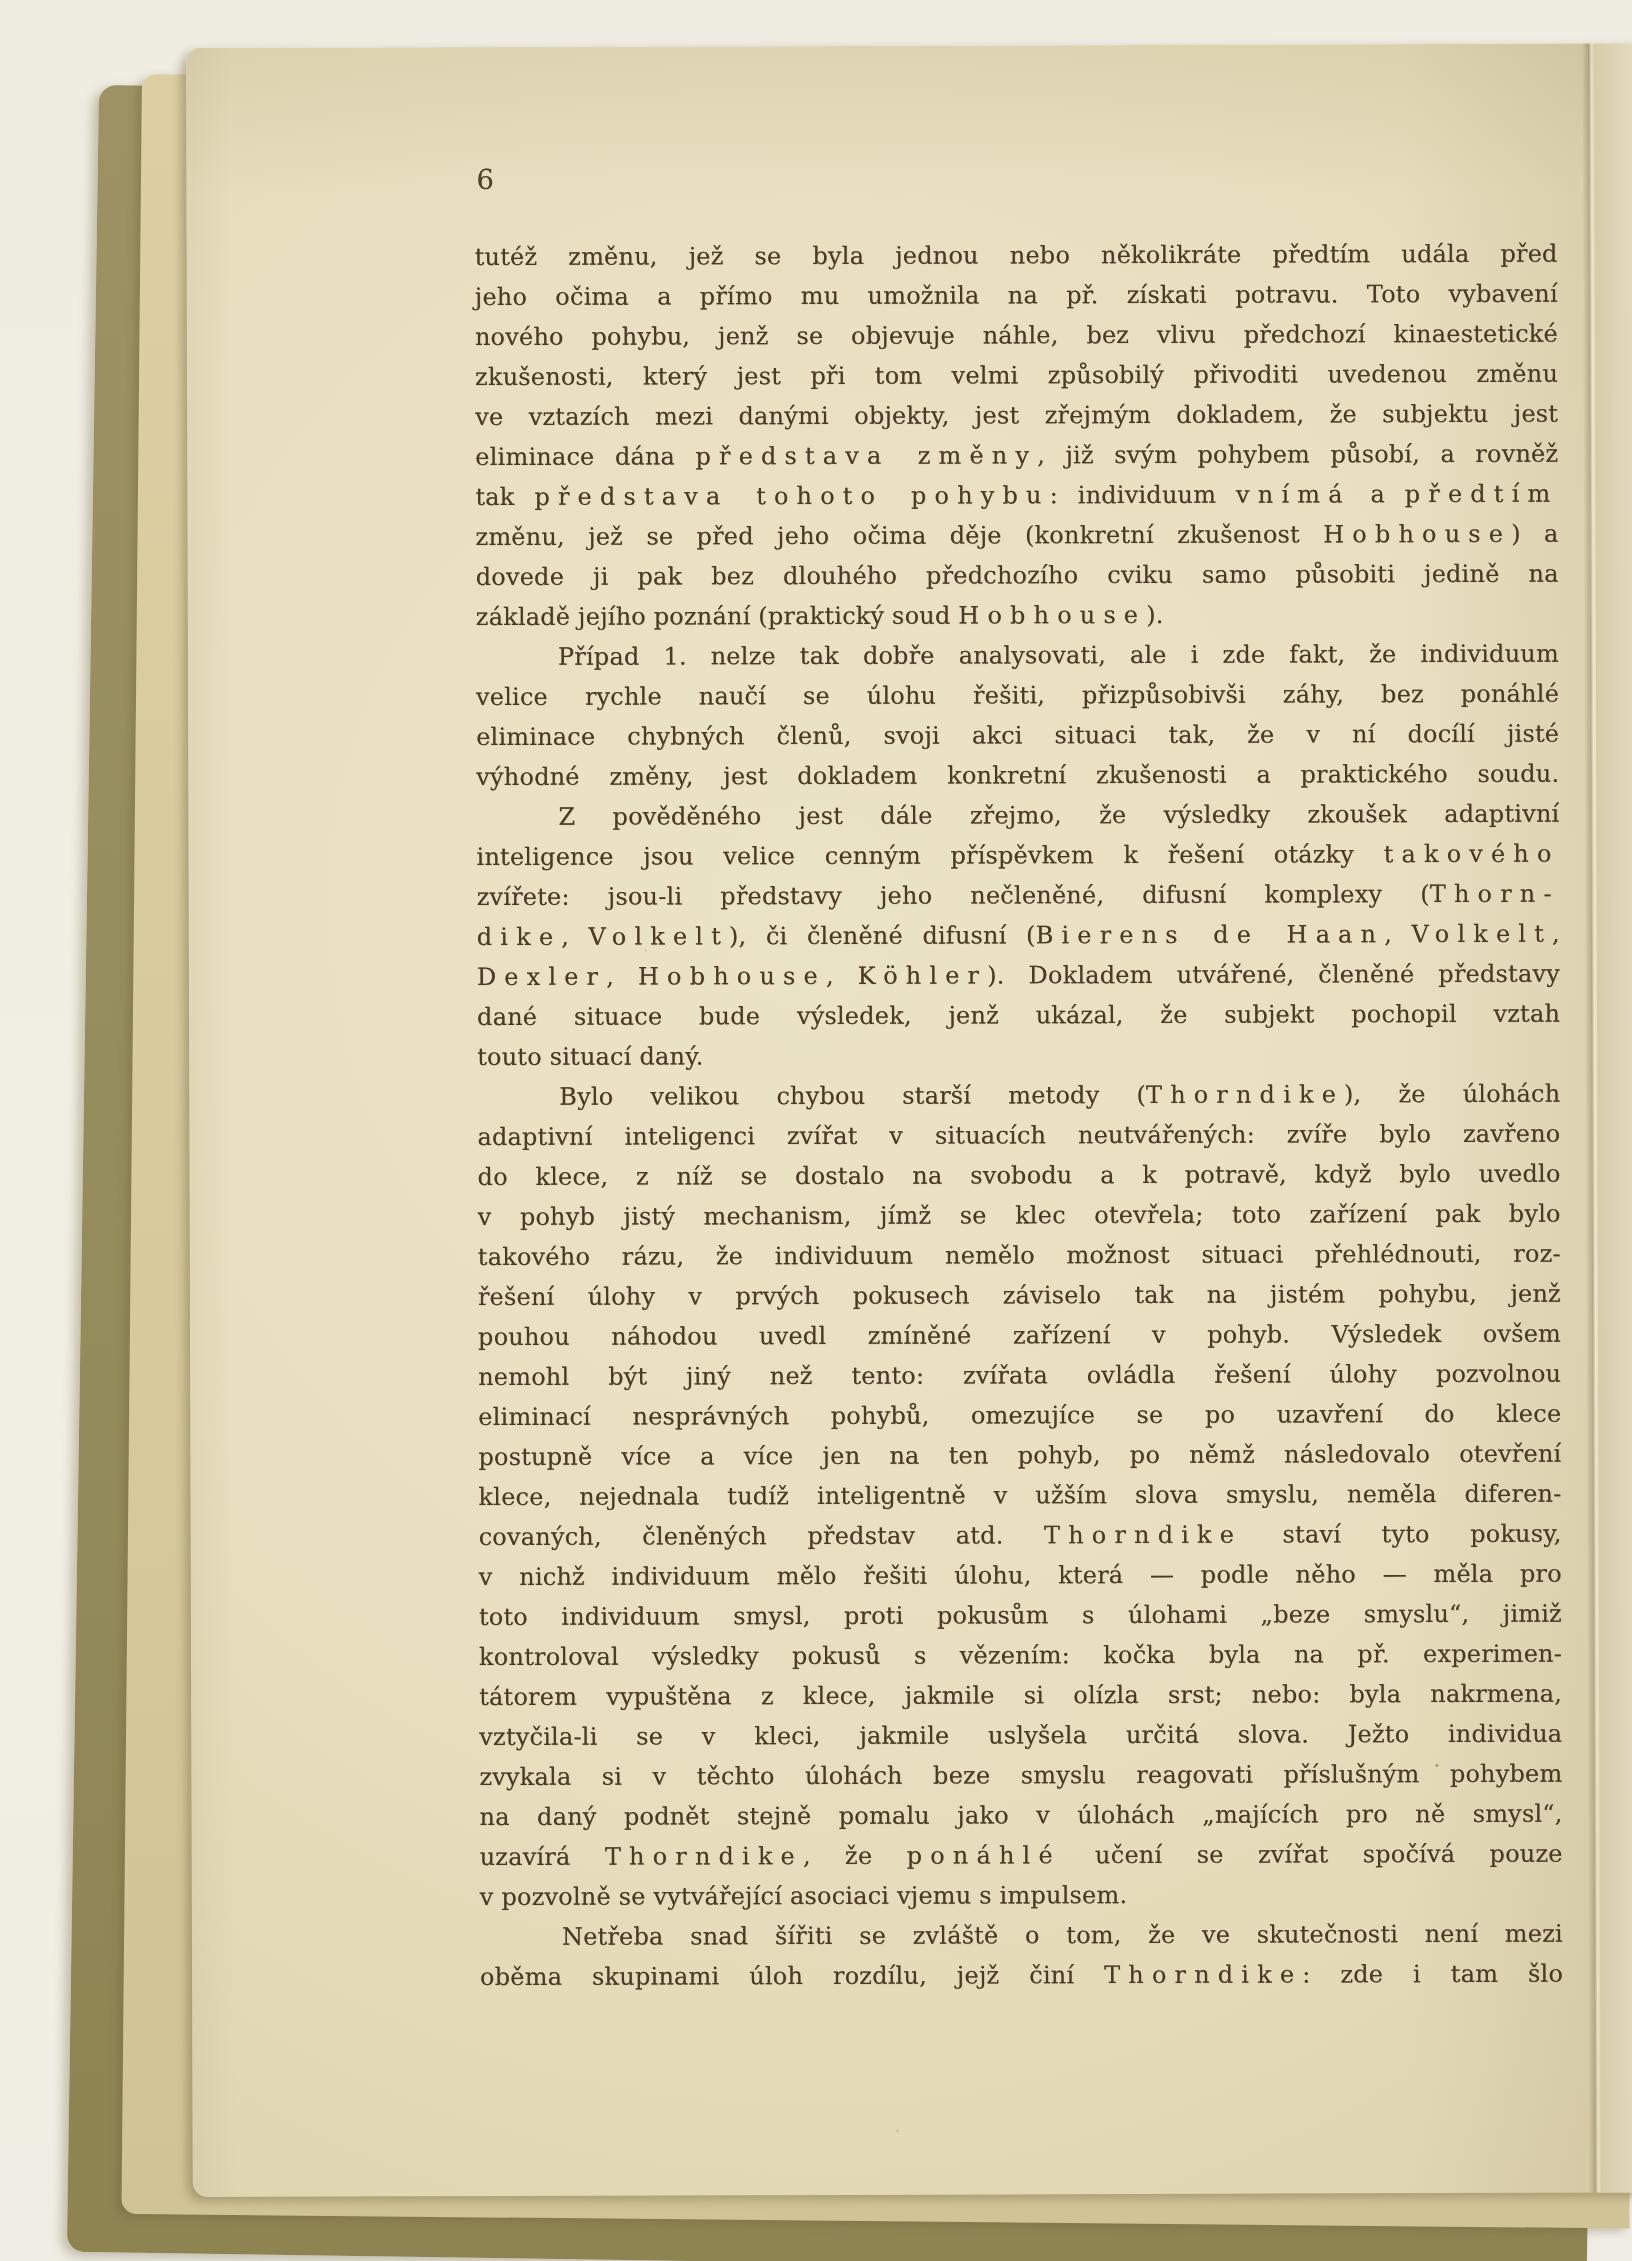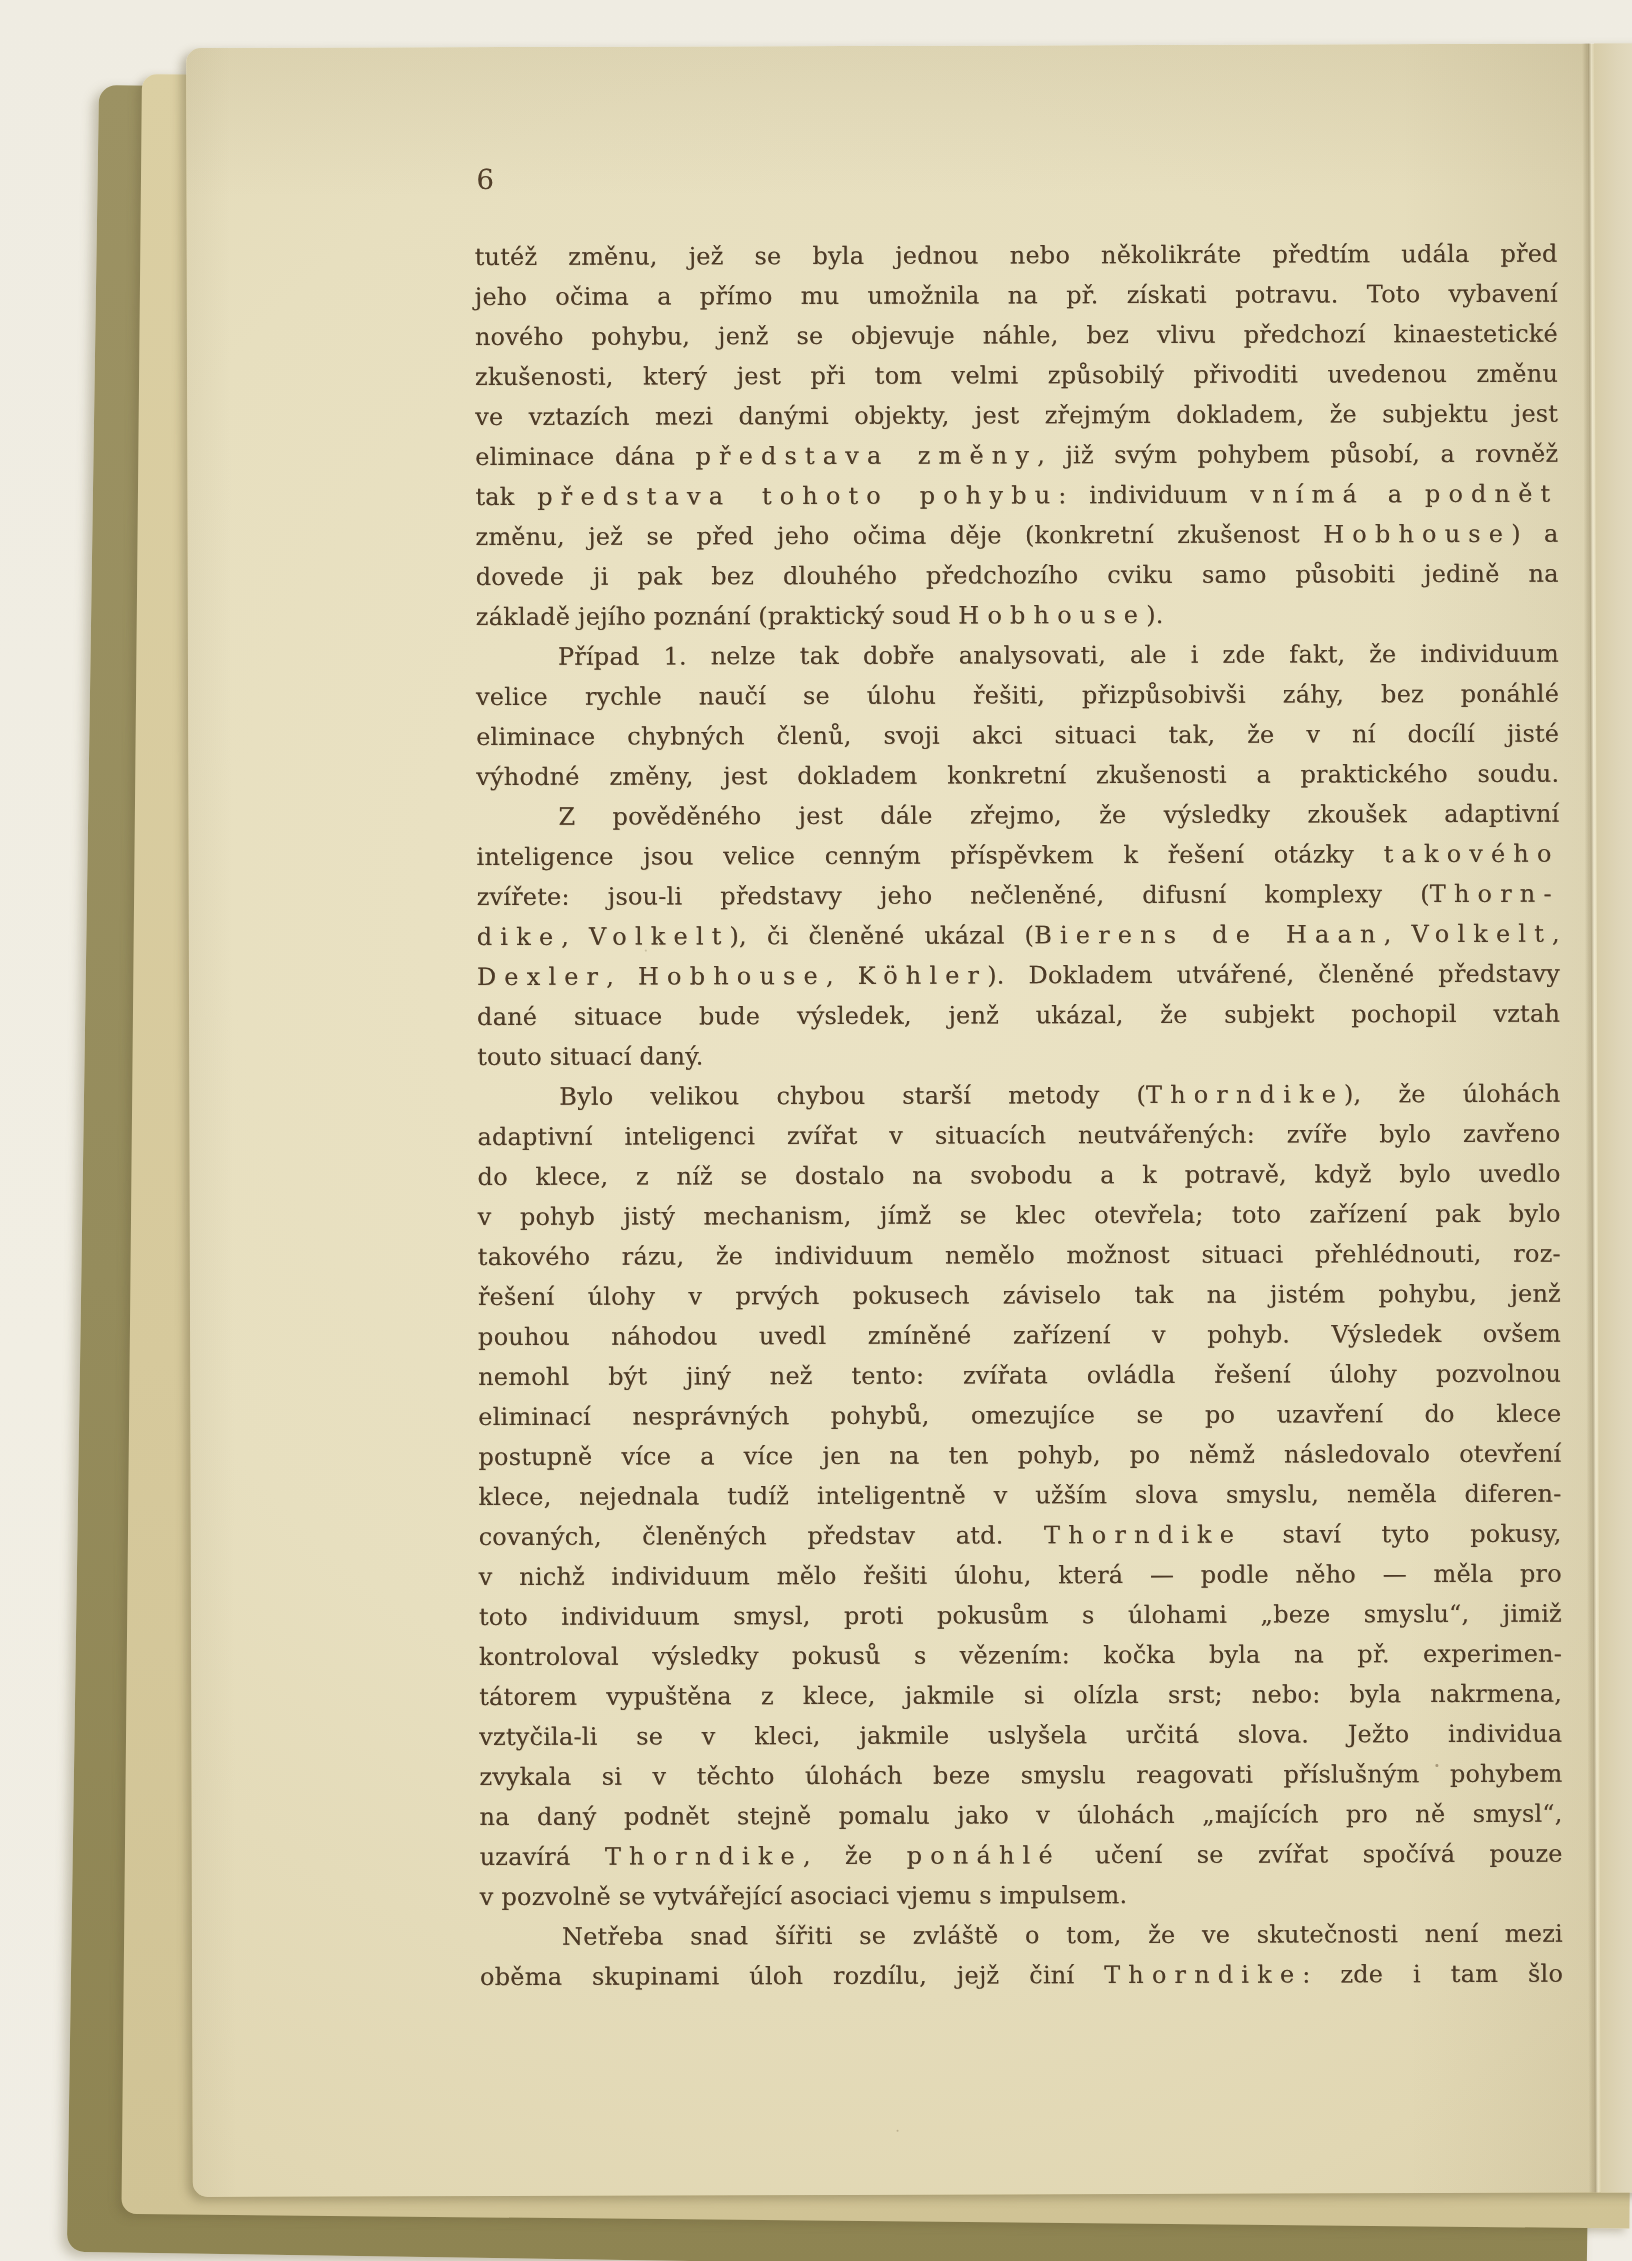--- a/index.html
+++ b/index.html
@@ -127,32 +127,32 @@
     <div class="crease"></div>
     <div class="gutter-strip"></div>
     <div class="pagenum">6</div>
     <div class="textblock">
         <div class="line"><span>tutéž změnu, jež se byla jednou nebo několikráte předtím udála před</span></div>
         <div class="line"><span>jeho očima a přímo mu umožnila na př. získati potravu. Toto vybavení</span></div>
         <div class="line"><span>nového pohybu, jenž se objevuje náhle, bez vlivu předchozí kinaestetické</span></div>
         <div class="line"><span>zkušenosti, který jest při tom velmi způsobilý přivoditi uvedenou změnu</span></div>
         <div class="line"><span>ve vztazích mezi danými objekty, jest zřejmým dokladem, že subjektu jest</span></div>
         <div class="line"><span>eliminace dána </span><span class="sp">představa změny</span><span>, již svým pohybem působí, a rovněž</span></div>
-        <div class="line"><span>tak </span><span class="sp">představa tohoto pohybu</span><span>: individuum </span><span class="sp">vnímá</span><span> a </span><span class="sp">podnět</span></div>
+        <div class="line"><span>tak </span><span class="sp">představa tohoto pohybu</span><span>: individuum </span><span class="sp">vnímá</span><span> a </span><span class="sp">předtím</span></div>
         <div class="line"><span>změnu, jež se před jeho očima děje (konkretní zkušenost </span><span class="sp">Hobhouse</span><span>) a</span></div>
         <div class="line"><span>dovede ji pak bez dlouhého předchozího cviku samo působiti jedině na</span></div>
         <div class="line para-end"><span>základě jejího poznání (praktický soud </span><span class="sp">Hobhouse</span><span>).</span></div>
         <div class="line indent"><span>Případ 1. nelze tak dobře analysovati, ale i zde fakt, že individuum</span></div>
         <div class="line"><span>velice rychle naučí se úlohu řešiti, přizpůsobivši záhy, bez ponáhlé</span></div>
         <div class="line"><span>eliminace chybných členů, svoji akci situaci tak, že v ní docílí jisté</span></div>
         <div class="line"><span>výhodné změny, jest dokladem konkretní zkušenosti a praktického soudu.</span></div>
         <div class="line indent"><span>Z pověděného jest dále zřejmo, že výsledky zkoušek adaptivní</span></div>
         <div class="line"><span>inteligence jsou velice cenným příspěvkem k řešení otázky </span><span class="sp">takového</span></div>
         <div class="line"><span>zvířete: jsou-li představy jeho nečleněné, difusní komplexy (</span><span class="sp">Thorn-</span></div>
-        <div class="line"><span class="sp">dike</span><span>, </span><span class="sp">Volkelt</span><span>), či členěné ukázal (</span><span class="sp">Bierens de Haan</span><span>, </span><span class="sp">Volkelt</span><span>,</span></div>
+        <div class="line"><span class="sp">dike</span><span>, </span><span class="sp">Volkelt</span><span>), či členěné difusní (</span><span class="sp">Bierens de Haan</span><span>, </span><span class="sp">Volkelt</span><span>,</span></div>
         <div class="line"><span class="sp">Dexler</span><span>, </span><span class="sp">Hobhouse</span><span>, </span><span class="sp">Köhler</span><span>). Dokladem utvářené, členěné představy</span></div>
         <div class="line"><span>dané situace bude výsledek, jenž ukázal, že subjekt pochopil vztah</span></div>
         <div class="line para-end"><span>touto situací daný.</span></div>
         <div class="line indent"><span>Bylo velikou chybou starší metody (</span><span class="sp">Thorndike</span><span>), že úlohách</span></div>
         <div class="line"><span>adaptivní inteligenci zvířat v situacích neutvářených: zvíře bylo zavřeno</span></div>
         <div class="line"><span>do klece, z níž se dostalo na svobodu a k potravě, když bylo uvedlo</span></div>
         <div class="line"><span>v pohyb jistý mechanism, jímž se klec otevřela; toto zařízení pak bylo</span></div>
         <div class="line"><span>takového rázu, že individuum nemělo možnost situaci přehlédnouti, roz-</span></div>
         <div class="line"><span>řešení úlohy v prvých pokusech záviselo tak na jistém pohybu, jenž</span></div>
         <div class="line"><span>pouhou náhodou uvedl zmíněné zařízení v pohyb. Výsledek ovšem</span></div>

